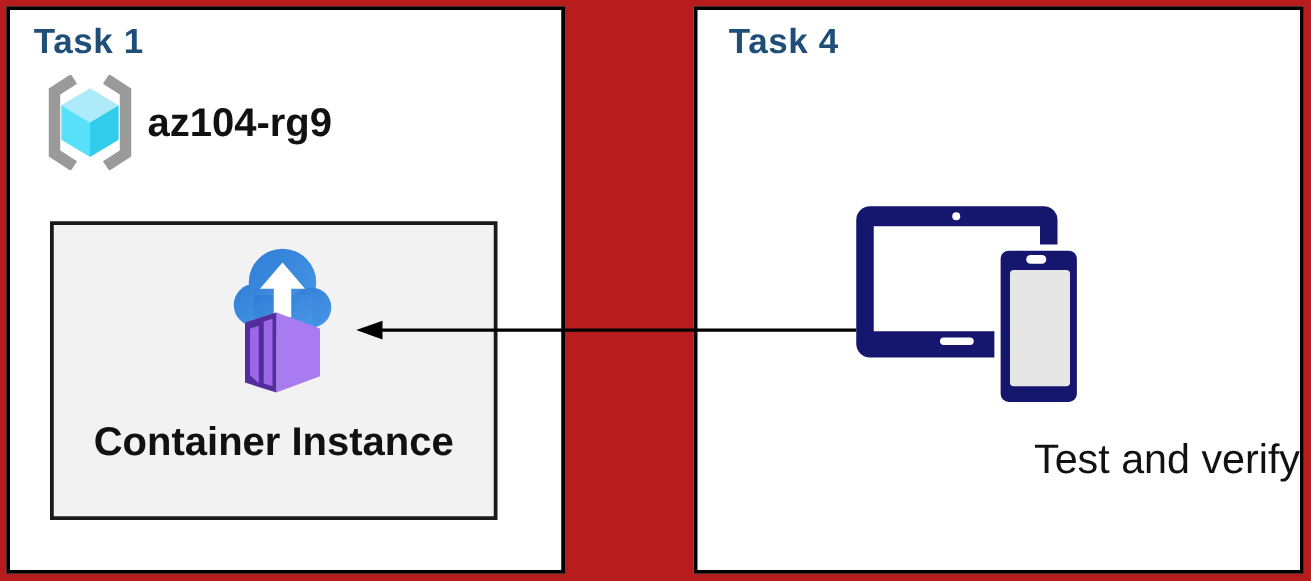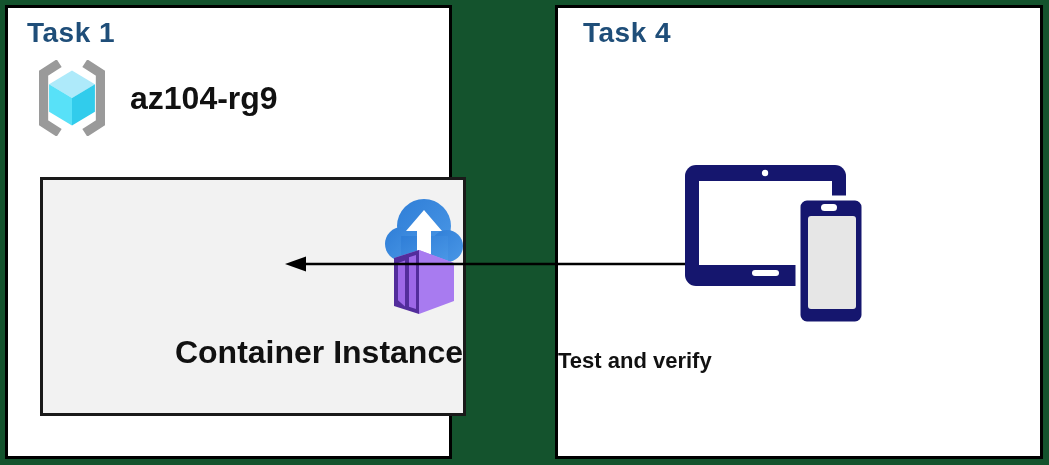--- a/index.html
+++ b/index.html
@@ -2,21 +2,21 @@
 <html><head>
 <meta charset="utf-8">
 <style>
   * { margin: 0; padding: 0; box-sizing: border-box; }
   html, body { background: #ffffff; }
   body { font-family: "Liberation Sans", sans-serif; }
   .canvas {
     position: relative;
     width: 1049px;
     height: 465px;
-    background: #14532d;
+    background: #b91c1c;
     overflow: hidden;
   }
   .task-box {
     position: absolute;
     top: 5px;
     height: 454px;
     background: #ffffff;
     border: 3px solid #000000;
   }
   .task1 { left: 5px;   width: 447px; }
@@ -33,60 +33,60 @@
   .task2 .task-title { left: 25px; }
 
   .rg-row {
     position: absolute;
     left: 20px;
     top: 52px;
     display: flex;
     align-items: center;
   }
   .rg-label {
-    margin-left: 14px;
+    margin-left: 2px;
     font-size: 32px;
     font-weight: bold;
     color: #111111;
   }
 
   .container-box {
     position: absolute;
     left: 32px;
     top: 169px;
-    width: 426px;
+    width: 358px;
     height: 239px;
     background: #f2f2f2;
     border: 3px solid #1a1a1a;
     display: flex;
     flex-direction: column;
-    align-items: flex-end;
+    align-items: center;
   }
   .ci-icon-wrap { margin-top: 14px; transform: translateX(8px); }
   .container-label {
     margin-top: 12px;
     font-size: 32px;
     font-weight: bold;
     color: #111111;
     white-space: nowrap;
   }
 
   .devices-wrap {
     position: absolute;
     left: 118px;
     top: 150px;
   }
   .devices-caption {
     position: absolute;
     left: 0;
     right: 0;
     top: 340px;
-    text-align: left;
-    font-size: 22px;
-    font-weight: bold;
+    text-align: right;
+    font-size: 33px;
+    font-weight: normal;
     color: #111111;
     white-space: nowrap;
   }
 
   .arrow-svg {
     position: absolute;
     left: 283px;
     top: 251px;
     z-index: 5;
   }

